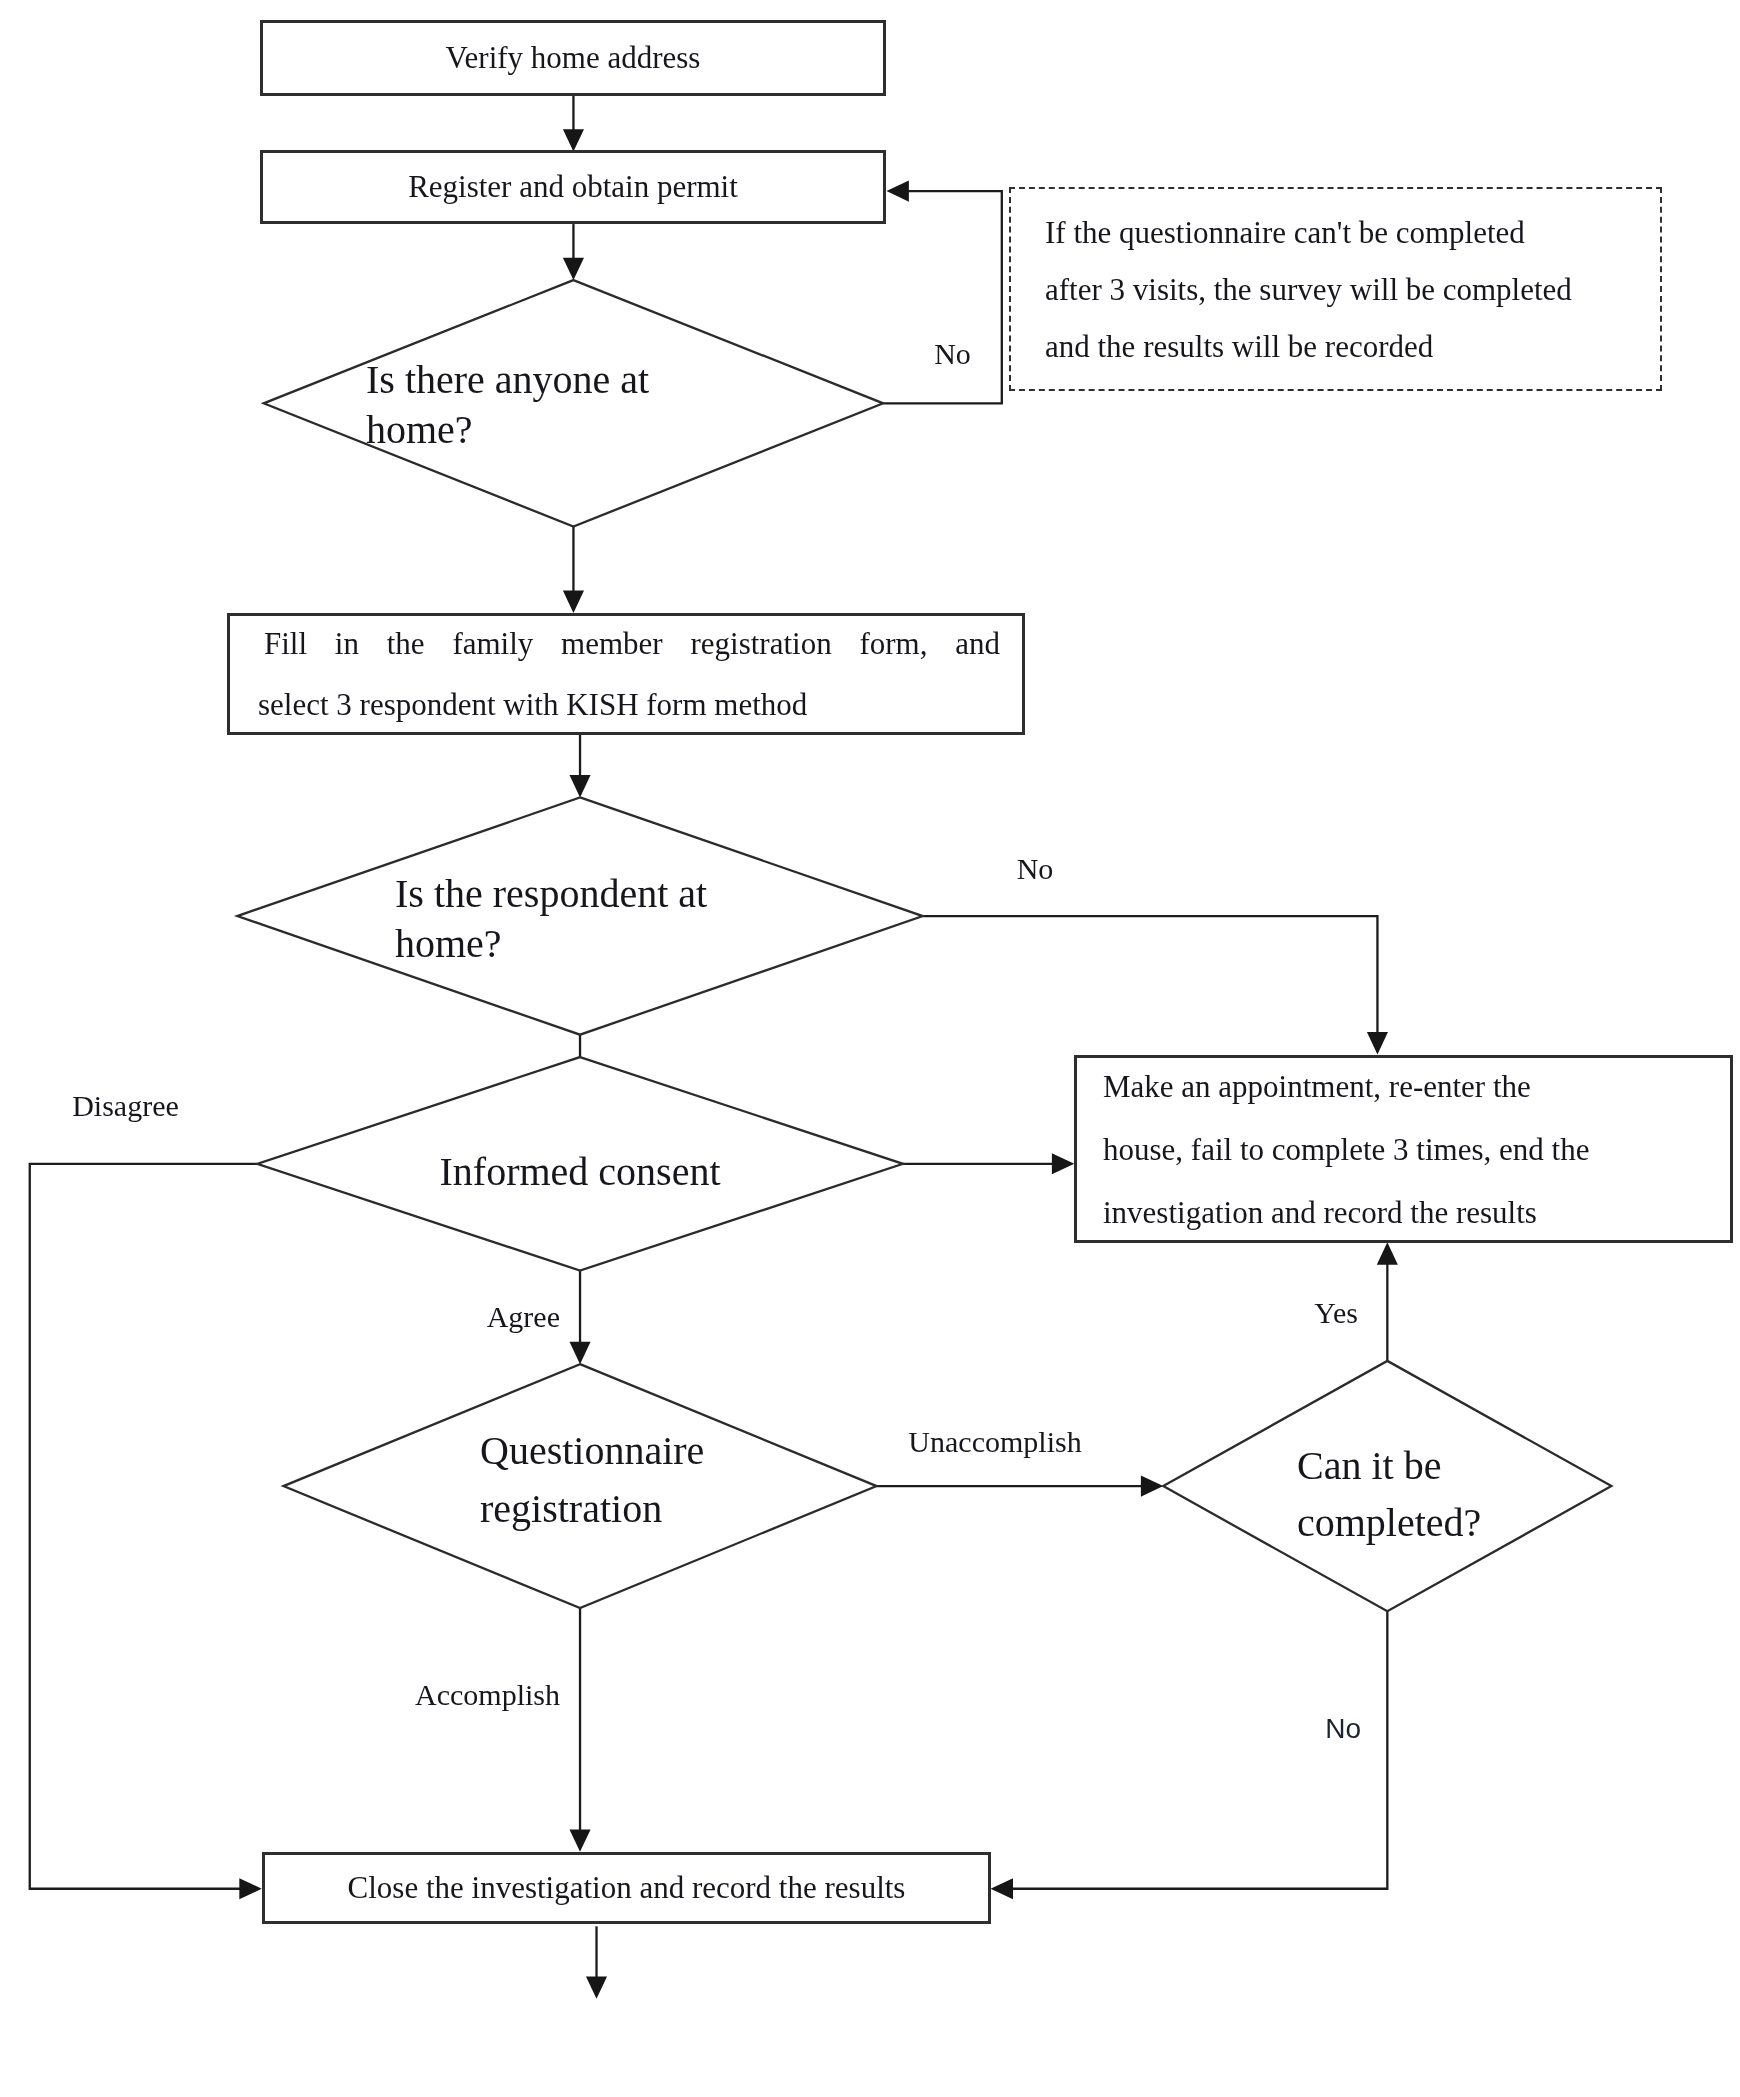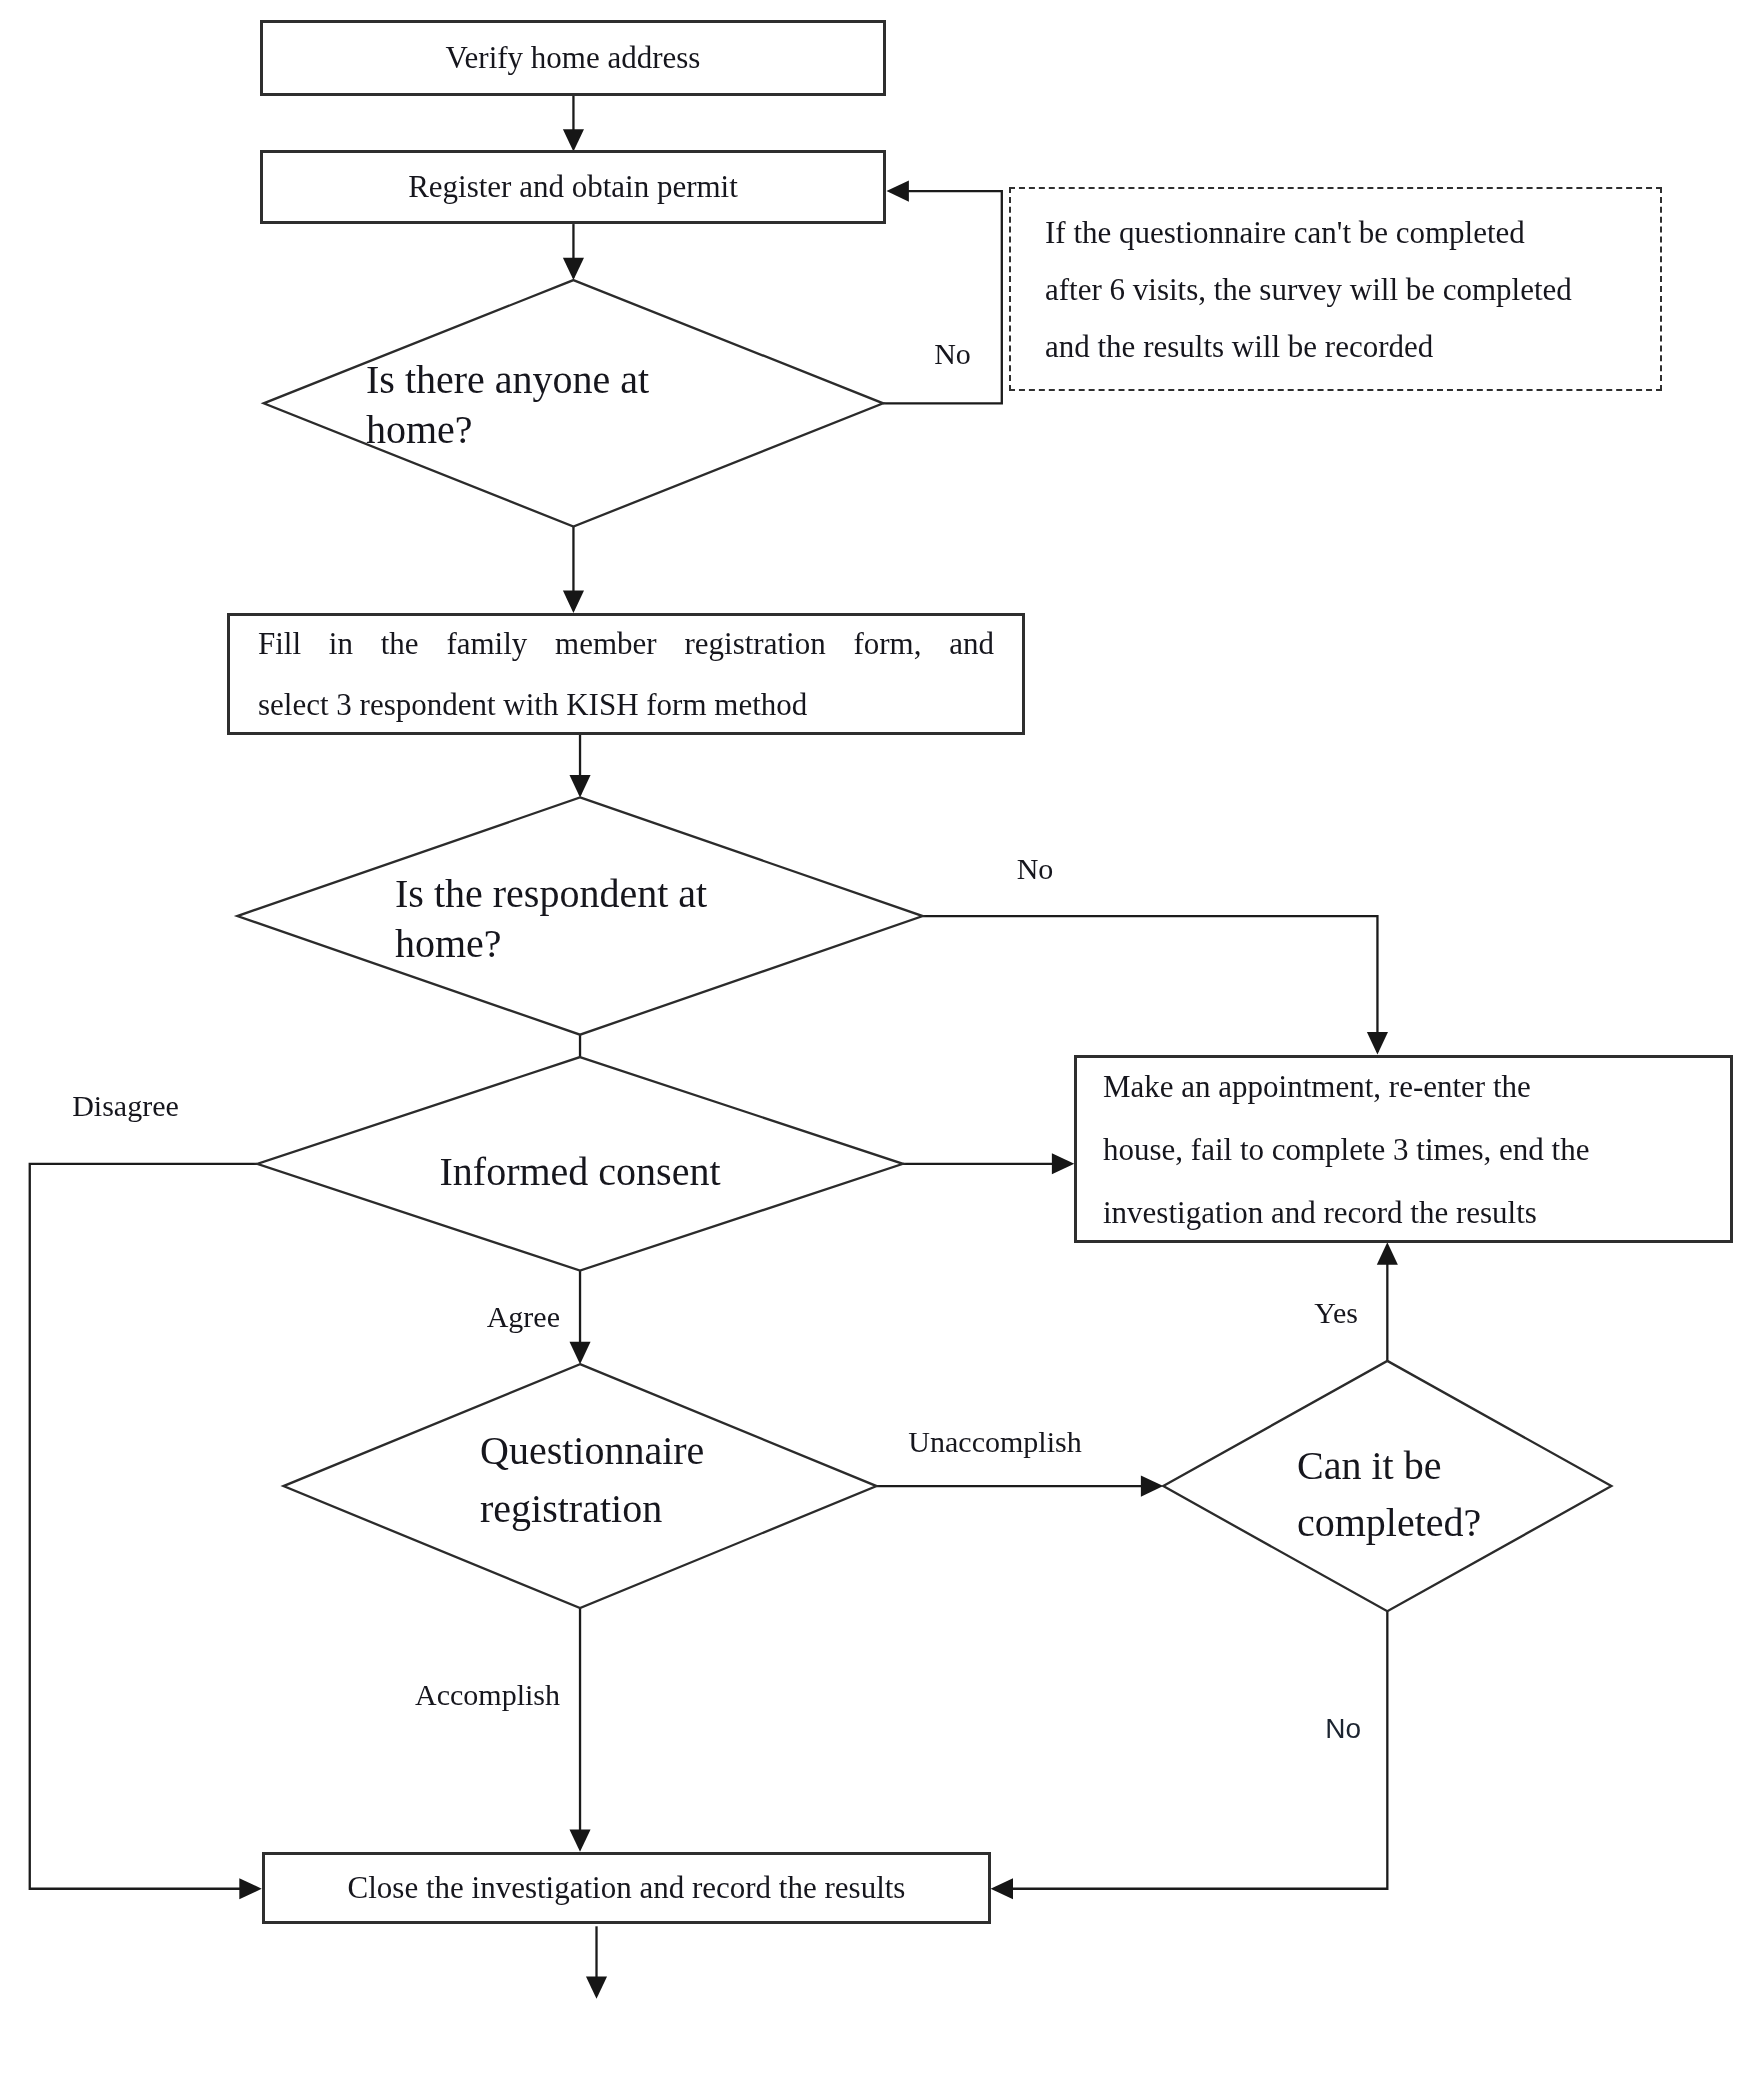--- a/index.html
+++ b/index.html
@@ -5,21 +5,21 @@
   html,body{margin:0;padding:0;background:#ffffff;}
   .canvas{position:relative;width:1740px;height:2097px;background:#ffffff;
           font-family:"Liberation Serif",serif;color:#16161d;overflow:hidden;}
   .lines{position:absolute;left:0;top:0;}
   .box{position:absolute;box-sizing:border-box;background:#ffffff;border:3.3px solid #2e2e2e;
        display:flex;align-items:center;justify-content:center;text-align:center;
        font-size:31px;line-height:1.25;}
   .box--multi{flex-direction:column;align-items:flex-start;justify-content:center;text-align:left;}
   .box--dashed{border:2.6px dashed #2f2f2f;}
   .bline{width:100%;}
-  .just{text-align:justify;text-align-last:justify;}
+  .just{text-align:justify;text-align-last:justify;margin-left:6px;}
   .kish .bline{line-height:61px;}
   .appt .bline{line-height:63px;}
   .note .bline{line-height:57px;font-size:31px;}
   .dtext{position:absolute;font-size:40px;line-height:50px;text-align:left;}
   .elabel{position:absolute;font-size:30px;}
   .sans{font-family:"Liberation Sans",sans-serif;font-size:28px;color:#1c2430;}
 </style>
 </head>
 <body>
 
@@ -88,21 +88,21 @@
   <div class="box" style="left:260px;top:20px;width:626px;height:76px;">
     <span>Verify home address</span>
   </div>
 
   <div class="box" style="left:260px;top:150px;width:626px;height:74px;">
     <span>Register and obtain permit</span>
   </div>
 
   <div class="box box--dashed box--multi note" style="left:1009px;top:187px;width:653px;height:204px;padding:0 34px;">
     <div class="bline">If the questionnaire can't be completed</div>
-    <div class="bline">after 6 visits, the survey will be completed</div>
+    <div class="bline">after 3 visits, the survey will be completed</div>
     <div class="bline">and the results will be recorded</div>
   </div>
 
   <div class="box box--multi kish" style="left:227px;top:613px;width:798px;height:122px;padding:0 28px;">
     <div class="bline just">Fill in the family member registration form, and</div>
     <div class="bline">select 3 respondent with KISH form method</div>
   </div>
 
   <div class="box box--multi appt" style="left:1074px;top:1055px;width:659px;height:188px;padding:0 26px;">
     <div class="bline">Make an appointment, re-enter the</div>

